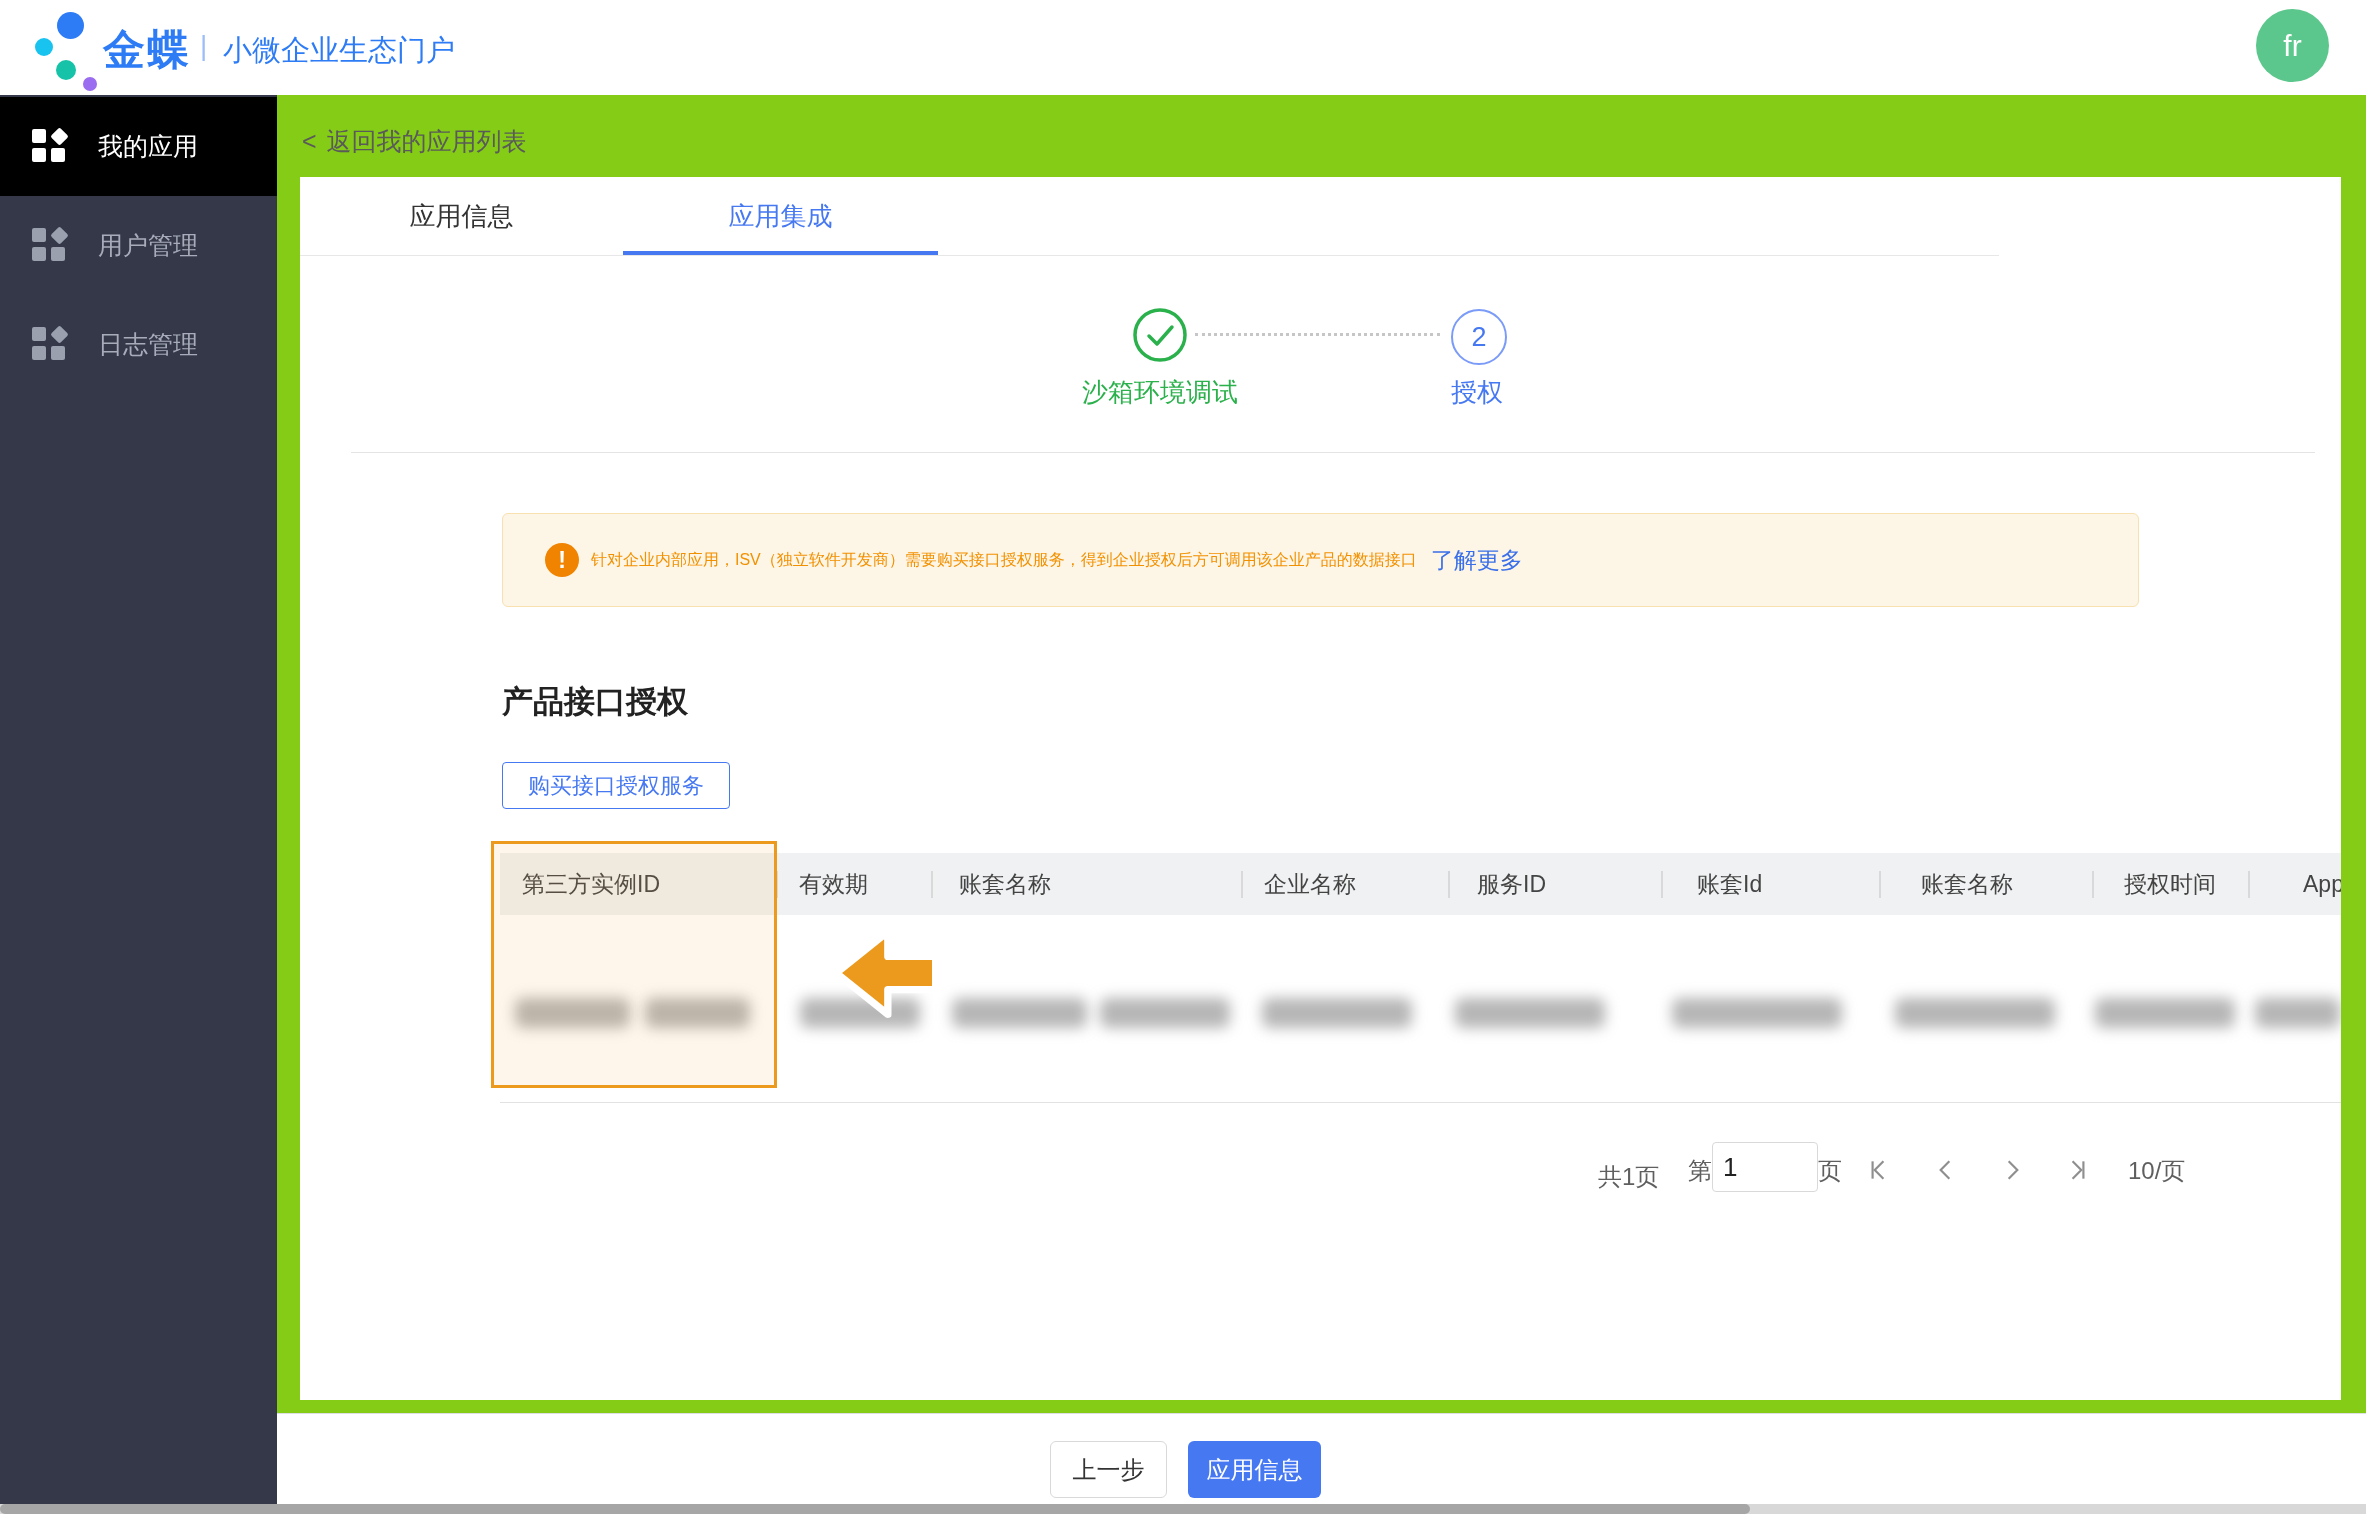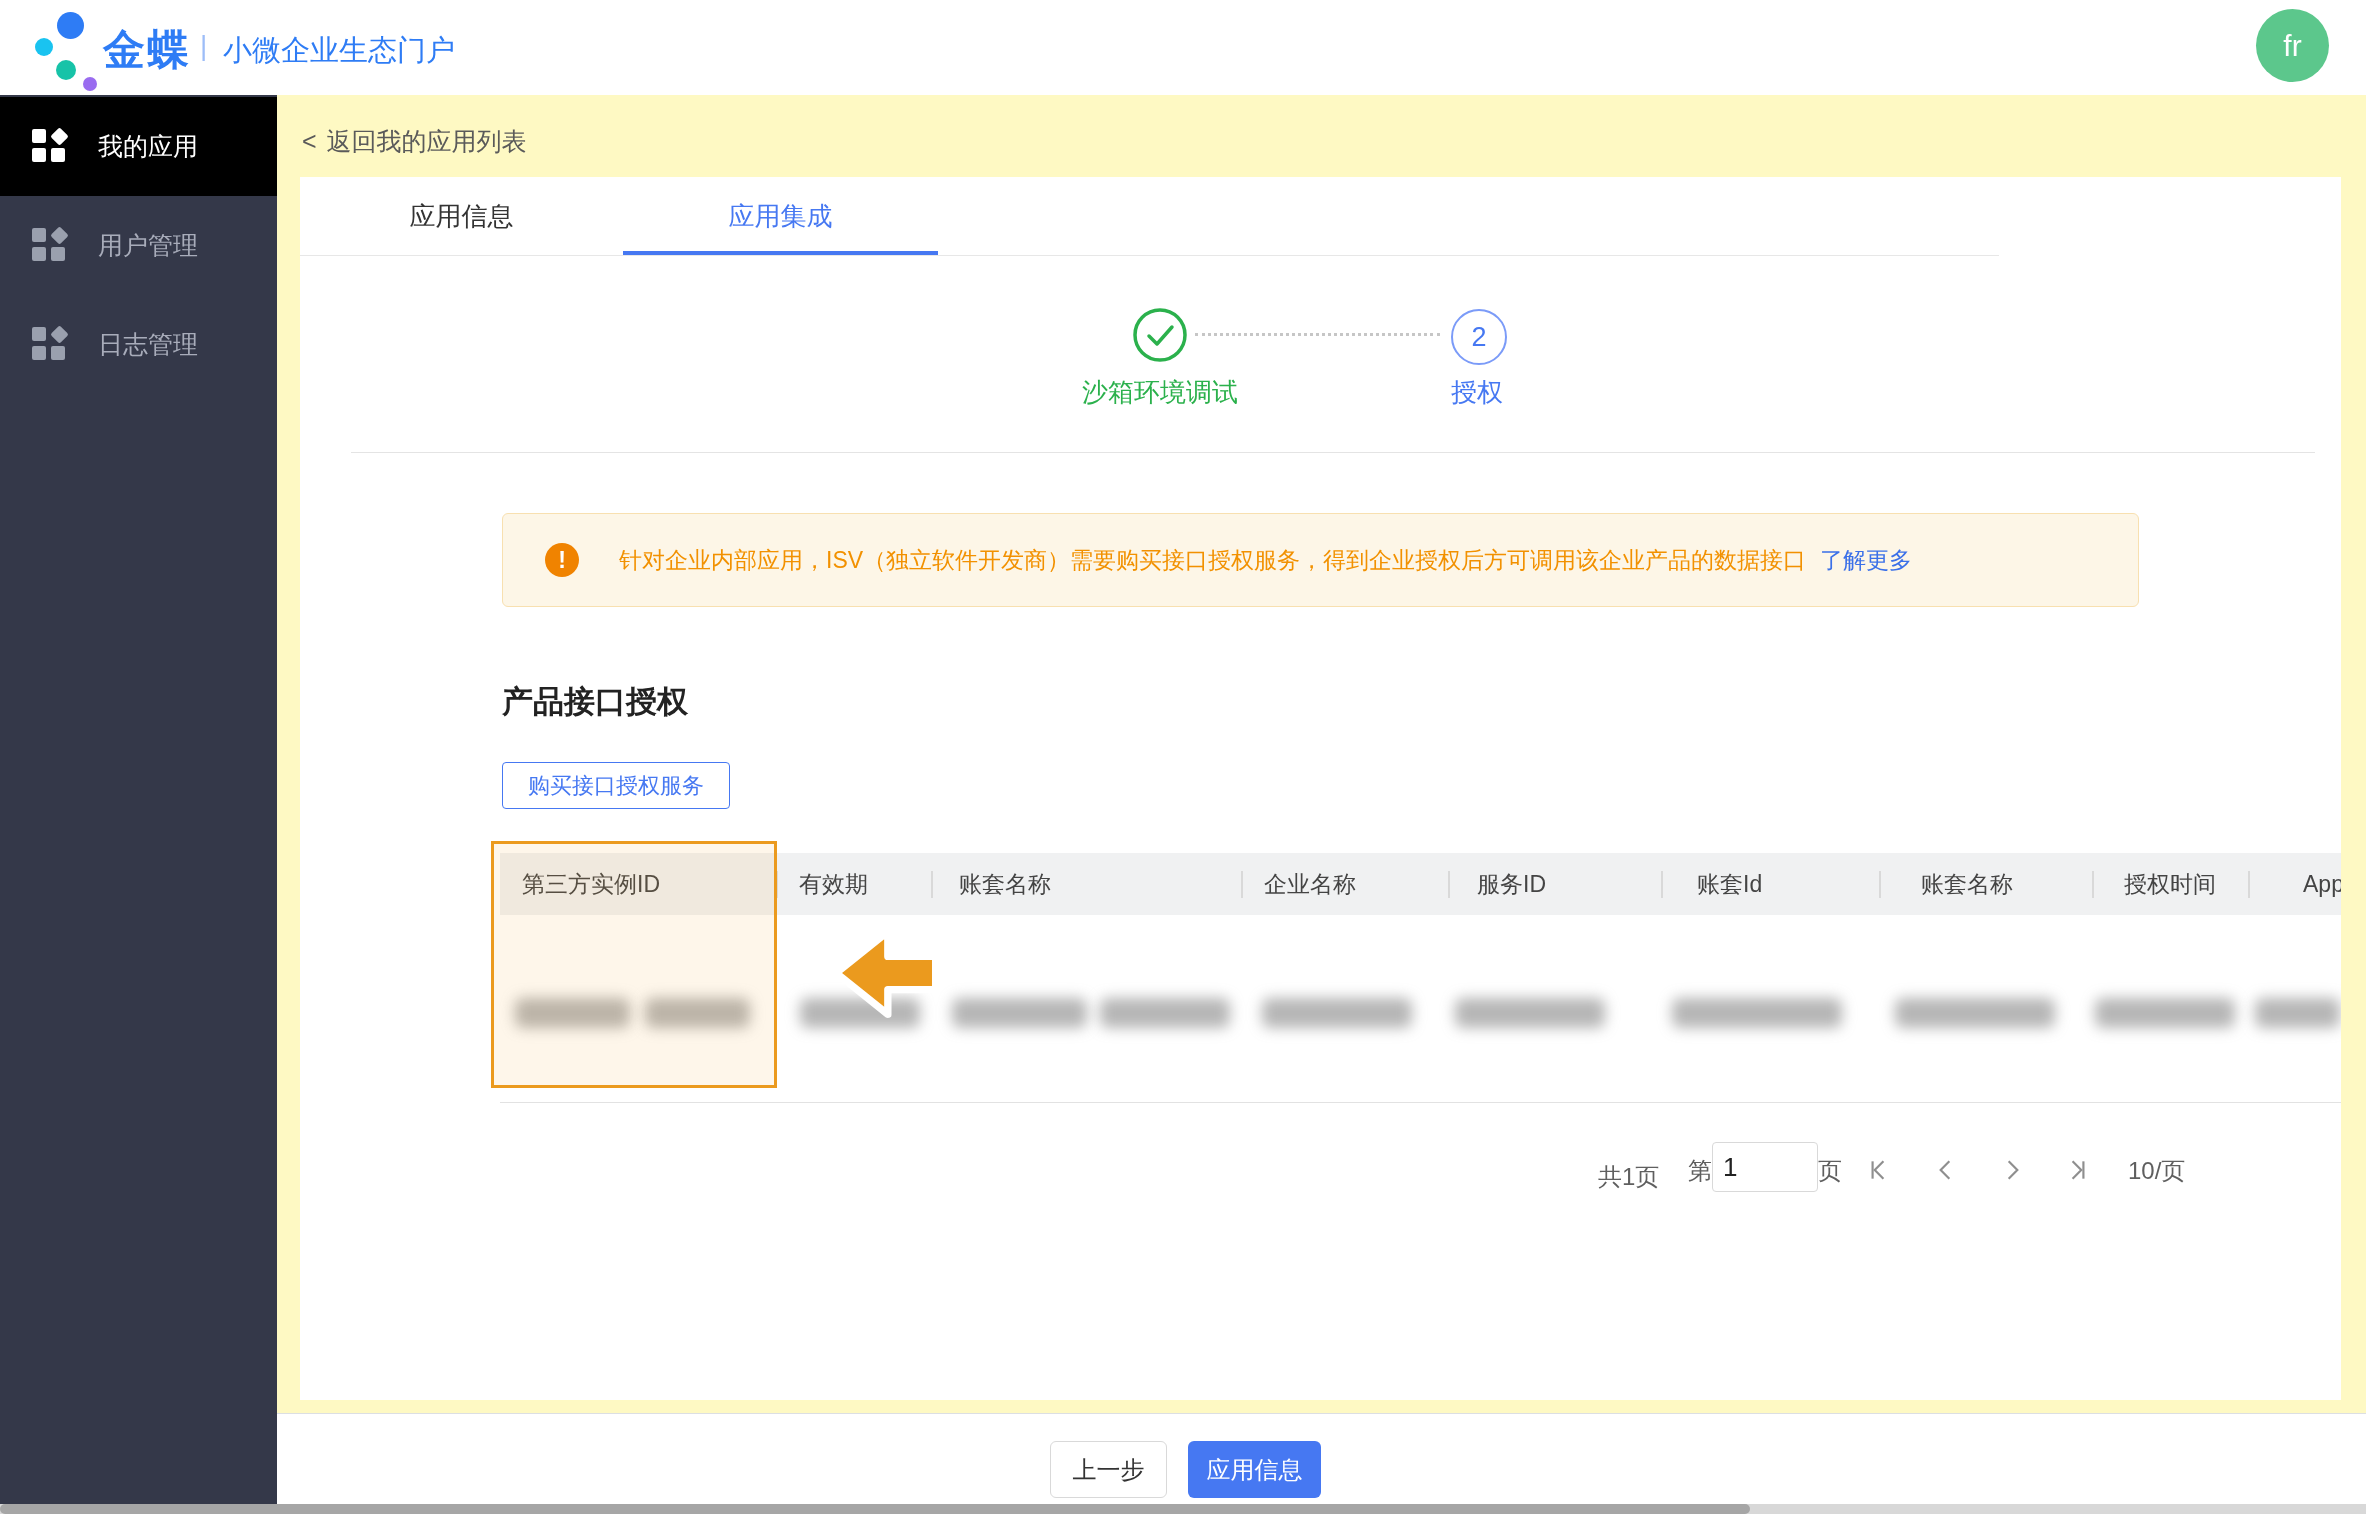--- a/index.html
+++ b/index.html
@@ -1,17 +1,17 @@
 <!DOCTYPE html>
 <html style="--accent: #4678f2; --logo-blue: #2e7cf5; --green: #2bb14c; --orange: #f08300; --orange-text: #f29100; --banner-bg: #fdf6e7; --arrow-orange: #eb9a1e; --avatar-green: #5cc78c; --sidebar-bg: #343849;"><head>
 <meta charset="utf-8">
 <style>
   html,body{margin:0;padding:0;}
   body{font-family:"Liberation Sans","DejaVu Sans",sans-serif;}
-  #app{position:relative;width:2366px;height:1514px;background:#fef9c3;overflow:hidden;}
+  #app{position:relative;width:2366px;height:1514px;background:#84cc16;overflow:hidden;}
 
   
   .header{position:absolute;left:0;top:0;width:2366px;height:95px;background:#fff;z-index:5;}
   .dot{position:absolute;border-radius:50%;}
   .dot-blue{left:57px;top:12px;width:27px;height:27px;background:var(--logo-blue,#2e7cf5);}
   .dot-cyan{left:35px;top:38px;width:18px;height:18px;background:#19c3f0;}
   .dot-teal{left:56px;top:60px;width:20px;height:20px;background:#17c3a8;}
   .dot-purple{left:83px;top:77px;width:14px;height:14px;background:#9a6cf0;}
   .brand{position:absolute;left:103px;top:22px;font-size:42px;font-weight:bold;color:var(--logo-blue,#2e7cf5);letter-spacing:2px;}
   .brand-sep{position:absolute;left:200px;top:30px;font-size:28px;color:#9dbdf8;}
@@ -55,21 +55,21 @@
   .step-label.s1{left:760px;width:200px;color:var(--green,#2bb14c);}
   .step-label.s2{left:1107px;width:140px;color:var(--accent,#4678f2);}
   .step-divider{position:absolute;left:51px;top:275px;width:1964px;height:1px;background:#e4e4e4;}
 
   
   .banner{position:absolute;left:202px;top:336px;width:1635px;height:92px;background:var(--banner-bg,#fdf6e7);
           border:1px solid #f8e0b0;border-radius:6px;display:flex;align-items:center;}
   .warn-icon{position:absolute;left:42px;top:29px;width:34px;height:34px;border-radius:50%;
              background:var(--orange,#f08300);color:#fff;font-size:23px;font-weight:bold;
              display:flex;align-items:center;justify-content:center;}
-  .banner-text{margin-left:116px;font-size:23px;color:var(--orange-text,#f29100);}
+  .banner-text{margin-left:88px;font-size:16px;color:var(--orange-text,#f29100);}
   .banner-link{margin-left:14px;font-size:23px;color:#3b70e8;cursor:pointer;}
 
   
   .section-title{position:absolute;left:202px;top:504px;font-size:31px;font-weight:bold;color:#222;}
   .buy-btn{position:absolute;left:202px;top:585px;width:228px;height:47px;border:1px solid var(--accent,#4678f2);
            border-radius:4px;color:var(--accent,#4678f2);font-size:22px;background:#fff;
            display:flex;align-items:center;justify-content:center;cursor:pointer;}
 
   
   .thead{position:absolute;left:200px;top:676px;width:1841px;height:62px;background:#f0f1f2;overflow:hidden;}

